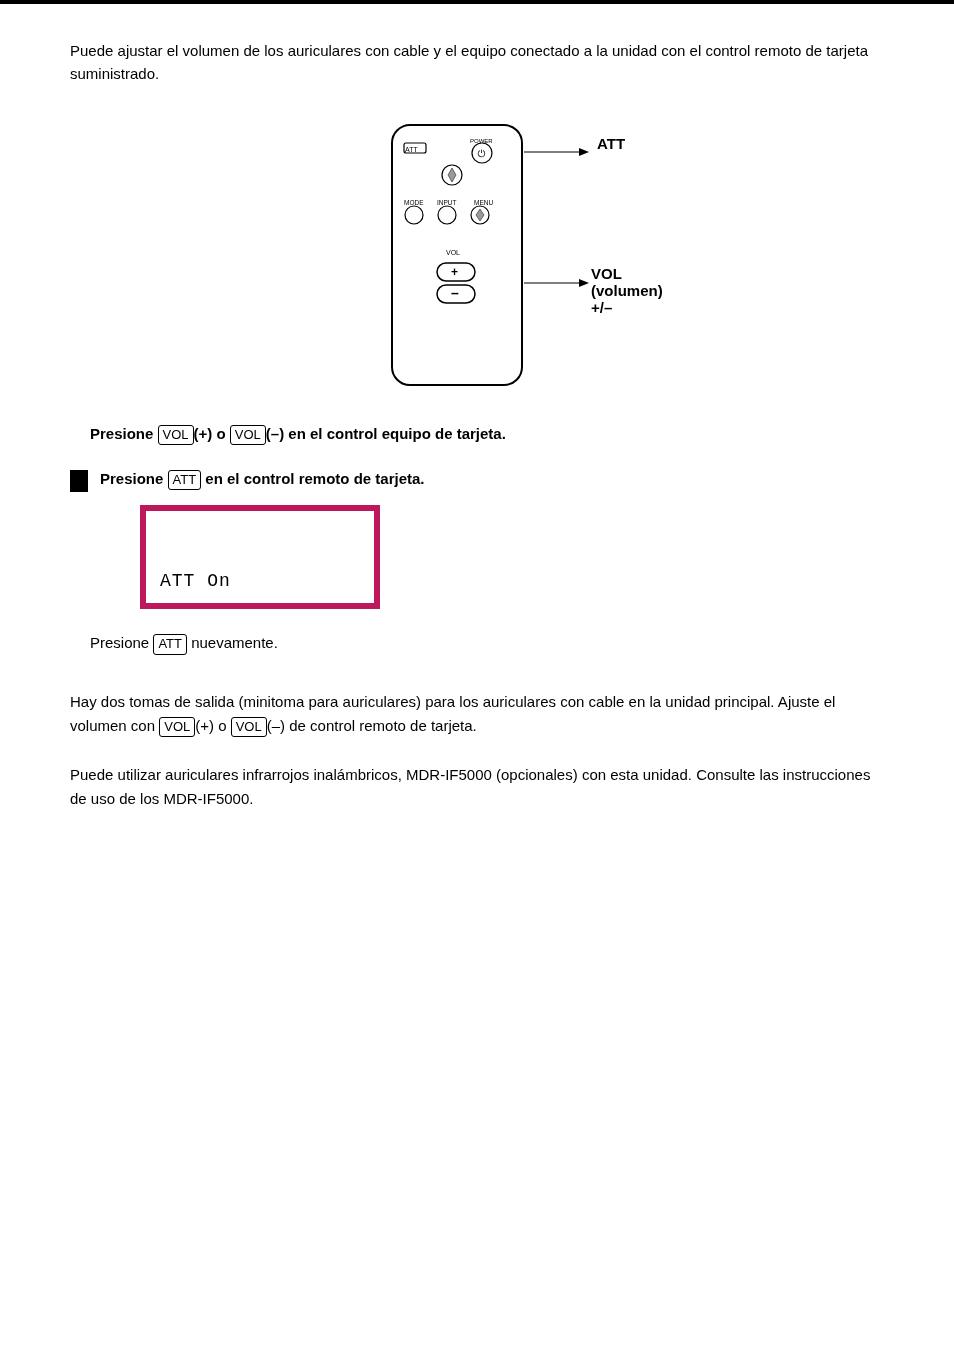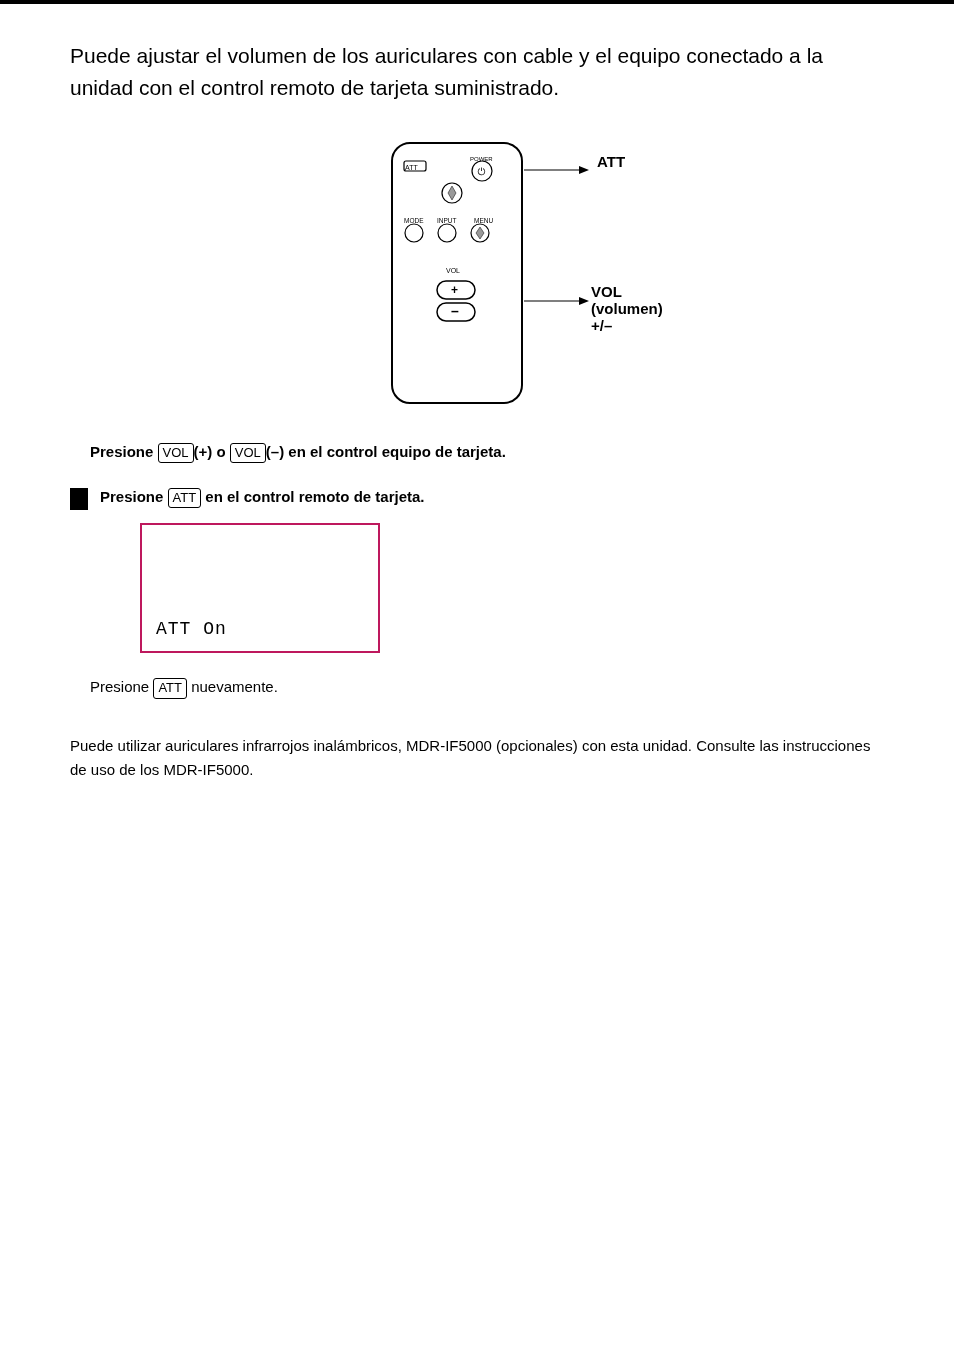--- a/index.html
+++ b/index.html
@@ -20,21 +20,21 @@
       position: absolute;
       top: 0; left: 0;
     }
 
     .page-content {
       padding: 40px 70px 40px 70px;
       position: relative;
     }
 
     .intro-text {
-      font-size: 21px;
+      font-size: 15px;
       line-height: 1.5;
       margin-bottom: 30px;
     }
 
     
     .remote-area {
       display: flex;
       justify-content: center;
       align-items: flex-start;
       margin-bottom: 30px;
@@ -66,23 +66,23 @@
       border-radius: 3px;
       padding: 0px 4px;
       font-size: 13px;
       font-weight: normal;
       vertical-align: middle;
       line-height: 1.4;
     }
 
     
     .display-box {
-      border: 2px solid #be185d;
+      border: 6px solid #be185d;
       width: 240px;
-      height: 130px;
+      height: 104px;
       margin: 15px 0 15px 40px;
       position: relative;
       background: #fff;
     }
 
     .display-text {
       position: absolute;
       bottom: 12px;
       left: 14px;
       font-size: 18px;
@@ -202,17 +202,20 @@
     </div>
   </div>
 
   <div class="step-block presione-again">
     <p>
       <span>Presione </span><span class="btn-inline">ATT</span><span> nuevamente.</span>
     </p>
   </div>
 
   <div class="section-divider"></div>
+  <p class="body-paragraph">
+    <span>Hay dos tomas de salida (minitoma para auriculares) para los auriculares con cable en la unidad principal. Ajuste el volumen con </span><span class="btn-inline">VOL</span><span>(+)  o  </span><span class="btn-inline">VOL</span><span>(–) de control remoto de tarjeta.</span>
+  </p>
 
   <div class="section-divider"></div>
   <p class="body-paragraph">Puede utilizar auriculares infrarrojos inalámbricos, MDR-IF5000 (opcionales) con esta unidad. Consulte las instrucciones de uso de los MDR-IF5000.</p>
 
 </div>
 
 </body></html>

